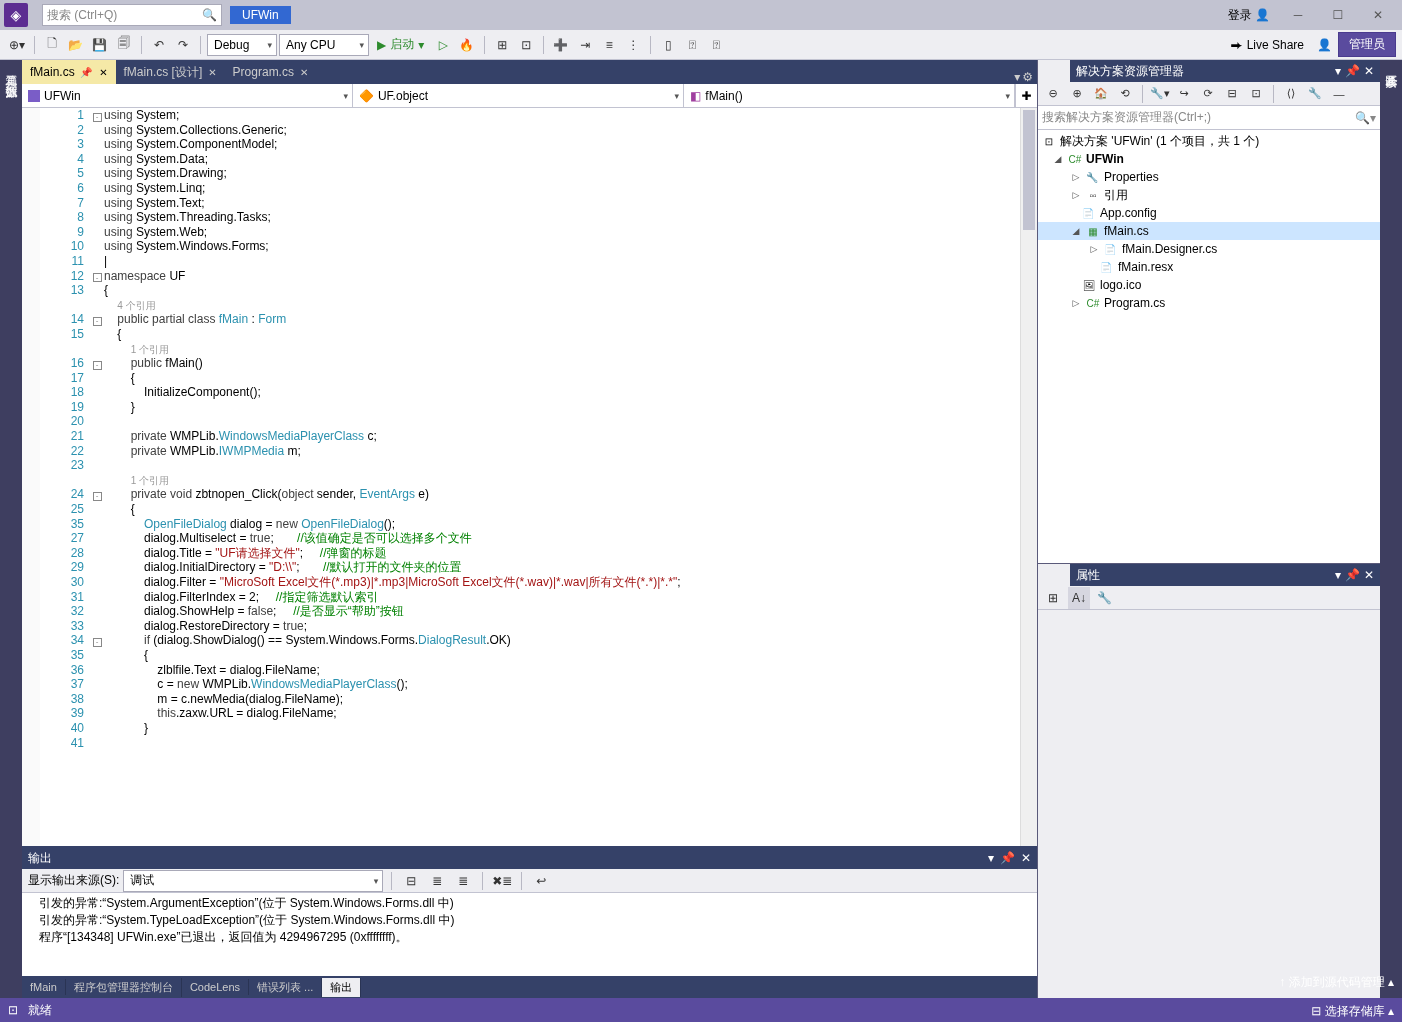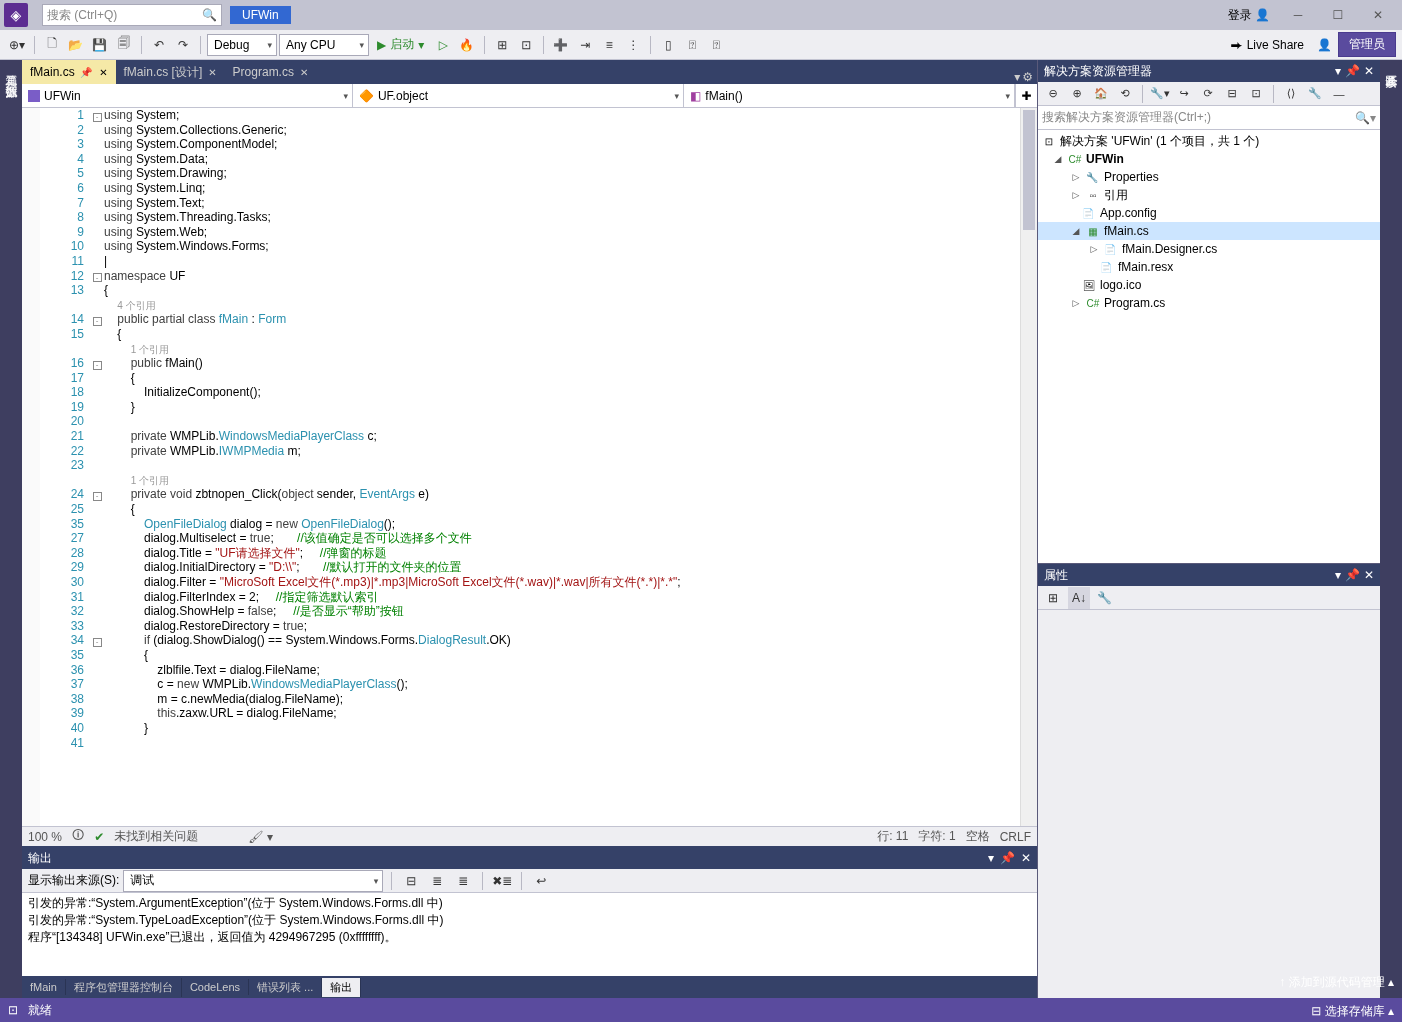--- a/index.html
+++ b/index.html
@@ -41,26 +41,26 @@
 .fold-box { border:1px solid #888; width:9px; height:9px; display:inline-flex; align-items:center; justify-content:center; font-size:8px; background:#fff; }
 .code-body { flex:1; font-family:Consolas,monospace; font-size:12px; white-space:pre; overflow:hidden; }
 .code-body div { height:14.6px; line-height:14.6px; }
 .k { color:#404040; } .t { color:#2b91af; } .s { color:#a31515; } .c { color:#008000; } .ref { color:#999; font-size:10px; }
 .status-strip { height:20px; background:#eeeef2; border-top:1px solid #c2c3d1; display:flex; align-items:center; padding:0 6px; gap:10px; font-size:11px; color:#555; }
 .status-strip .ok-icon { color:#2d8b2d; }
 .output-panel { height:130px; display:flex; flex-direction:column; border-top:1px solid #354168; }
 .panel-hdr { height:22px; background:#354168; color:#fff; display:flex; align-items:center; padding:0 6px; font-size:11px; }
 .panel-hdr .rt { margin-left:auto; display:flex; gap:6px; }
 .output-tb { height:24px; background:#eeeef2; border-bottom:1px solid #c2c3d1; display:flex; align-items:center; padding:0 6px; gap:4px; font-size:11px; }
-.output-body { flex:1; background:#fff; font-family:Consolas,monospace; font-size:12px; padding:2px 6px; overflow:auto; }
+.output-body { flex:1; background:#fff; font-family:Consolas,monospace; font-size:12px; padding:2px 17px; overflow:auto; }
 .bottom-tabs { height:22px; background:#354168; display:flex; align-items:center; }
 .btab { padding:2px 8px; color:#ccc; font-size:11px; border-right:1px solid #2a3454; }
 .btab.active { background:#eeeef2; color:#000; }
 .right-col { width:343px; display:flex; flex-direction:column; border-left:1px solid #5a5a7a; }
-.pane-title { height:22px; background:#354168; color:#fff; display:flex; align-items:center; padding:0 6px; font-size:11px; }
+.pane-title { height:22px; background:#354168; color:#fff; display:flex; align-items:center; padding:0 6px; font-size:11px;margin-left:32px; }
 .pane-title .rt { margin-left:auto; display:flex; gap:4px; }
 .sln-tb { height:24px; background:#eeeef2; display:flex; align-items:center; padding:0 4px; gap:2px; border-bottom:1px solid #c2c3d1; }
 .sln-tb .tbtn { font-size:11px; }
 .sln-search { height:24px; background:#fff; border-bottom:1px solid #c2c3d1; display:flex; align-items:center; padding:0 4px; color:#888; font-size:11px; }
 .sln-search .mag { margin-left:auto; }
 .tree { flex:1; background:#fff; overflow:auto; padding:2px 0; font-size:12px; }
 .tree-row { display:flex; align-items:center; height:18px; gap:4px; padding-left:4px; }
 .tree-row.sel { background:#cce5ff; }
 .tw { display:inline-block; width:12px; text-align:center; color:#555; font-size:9px; }
 .ticon { width:14px; height:14px; display:flex; align-items:center; justify-content:center; font-size:10px; }
@@ -266,32 +266,20 @@
           <div></div>
           <div></div>
           <div></div>
           <div></div>
         </div>
       <div class="code-body" id="codebody"><div><span class="k">using</span> System;</div><div><span class="k">using</span> System.Collections.Generic;</div><div><span class="k">using</span> System.ComponentModel;</div><div><span class="k">using</span> System.Data;</div><div><span class="k">using</span> System.Drawing;</div><div><span class="k">using</span> System.Linq;</div><div><span class="k">using</span> System.Text;</div><div><span class="k">using</span> System.Threading.Tasks;</div><div><span class="k">using</span> System.Web;</div><div><span class="k">using</span> System.Windows.Forms;</div><div>|</div><div><span class="k">namespace</span> UF</div><div>{</div><div>    <span class="ref">4 个引用</span></div><div>    <span class="k">public</span> <span class="k">partial</span> <span class="k">class</span> <span class="t">fMain</span> : <span class="t">Form</span></div><div>    {</div><div>        <span class="ref">1 个引用</span></div><div>        <span class="k">public</span> fMain()</div><div>        {</div><div>            InitializeComponent();</div><div>        }</div><div></div><div>        <span class="k">private</span> WMPLib.<span class="t">WindowsMediaPlayerClass</span> c;</div><div>        <span class="k">private</span> WMPLib.<span class="t">IWMPMedia</span> m;</div><div></div><div>        <span class="ref">1 个引用</span></div><div>        <span class="k">private</span> <span class="k">void</span> zbtnopen_Click(<span class="k">object</span> sender, <span class="t">EventArgs</span> e)</div><div>        {</div><div>            <span class="t">OpenFileDialog</span> dialog = <span class="k">new</span> <span class="t">OpenFileDialog</span>();</div><div>            dialog.Multiselect = <span class="k">true</span>;       <span class="c">//该值确定是否可以选择多个文件</span></div><div>            dialog.Title = <span class="s">"UF请选择文件"</span>;     <span class="c">//弹窗的标题</span></div><div>            dialog.InitialDirectory = <span class="s">"D:\\"</span>;       <span class="c">//默认打开的文件夹的位置</span></div><div>            dialog.Filter = <span class="s">"MicroSoft Excel文件(*.mp3)|*.mp3|MicroSoft Excel文件(*.wav)|*.wav|所有文件(*.*)|*.*"</span>;</div><div>            dialog.FilterIndex = 2;     <span class="c">//指定筛选默认索引</span></div><div>            dialog.ShowHelp = <span class="k">false</span>;     <span class="c">//是否显示“帮助”按钮</span></div><div>            dialog.RestoreDirectory = <span class="k">true</span>;</div><div>            <span class="k">if</span> (dialog.ShowDialog() == System.Windows.Forms.<span class="t">DialogResult</span>.OK)</div><div>            {</div><div>                zlblfile.Text = dialog.FileName;</div><div>                c = <span class="k">new</span> WMPLib.<span class="t">WindowsMediaPlayerClass</span>();</div><div>                m = c.newMedia(dialog.FileName);</div><div>                <span class="k">this</span>.zaxw.URL = dialog.FileName;</div><div>            }</div><div></div></div>
       <div class="scroll-v">
           <div class="scroll-thumb" style="top:2px;height:120px"></div>
         </div>
     </div>
-    <div class="status-strip">
-      <span>100 %</span>
-      <span>🛈</span>
-      <span class="ok-icon">✔</span>
-      <span>未找到相关问题</span>
-      <span style="margin-left:40px">🖌 ▾</span>
-      <span class="spacer"></span>
-      <span>行: 11</span>
-      <span>字符: 1</span>
-      <span>空格</span>
-      <span>CRLF</span>
-    </div>
 
     <div class="output-panel">
       <div class="panel-hdr">
         <span>输出</span>
         <div class="rt">
             <span>▾</span>
             <span>📌</span>
             <span>✕</span>
           </div>
       </div>

